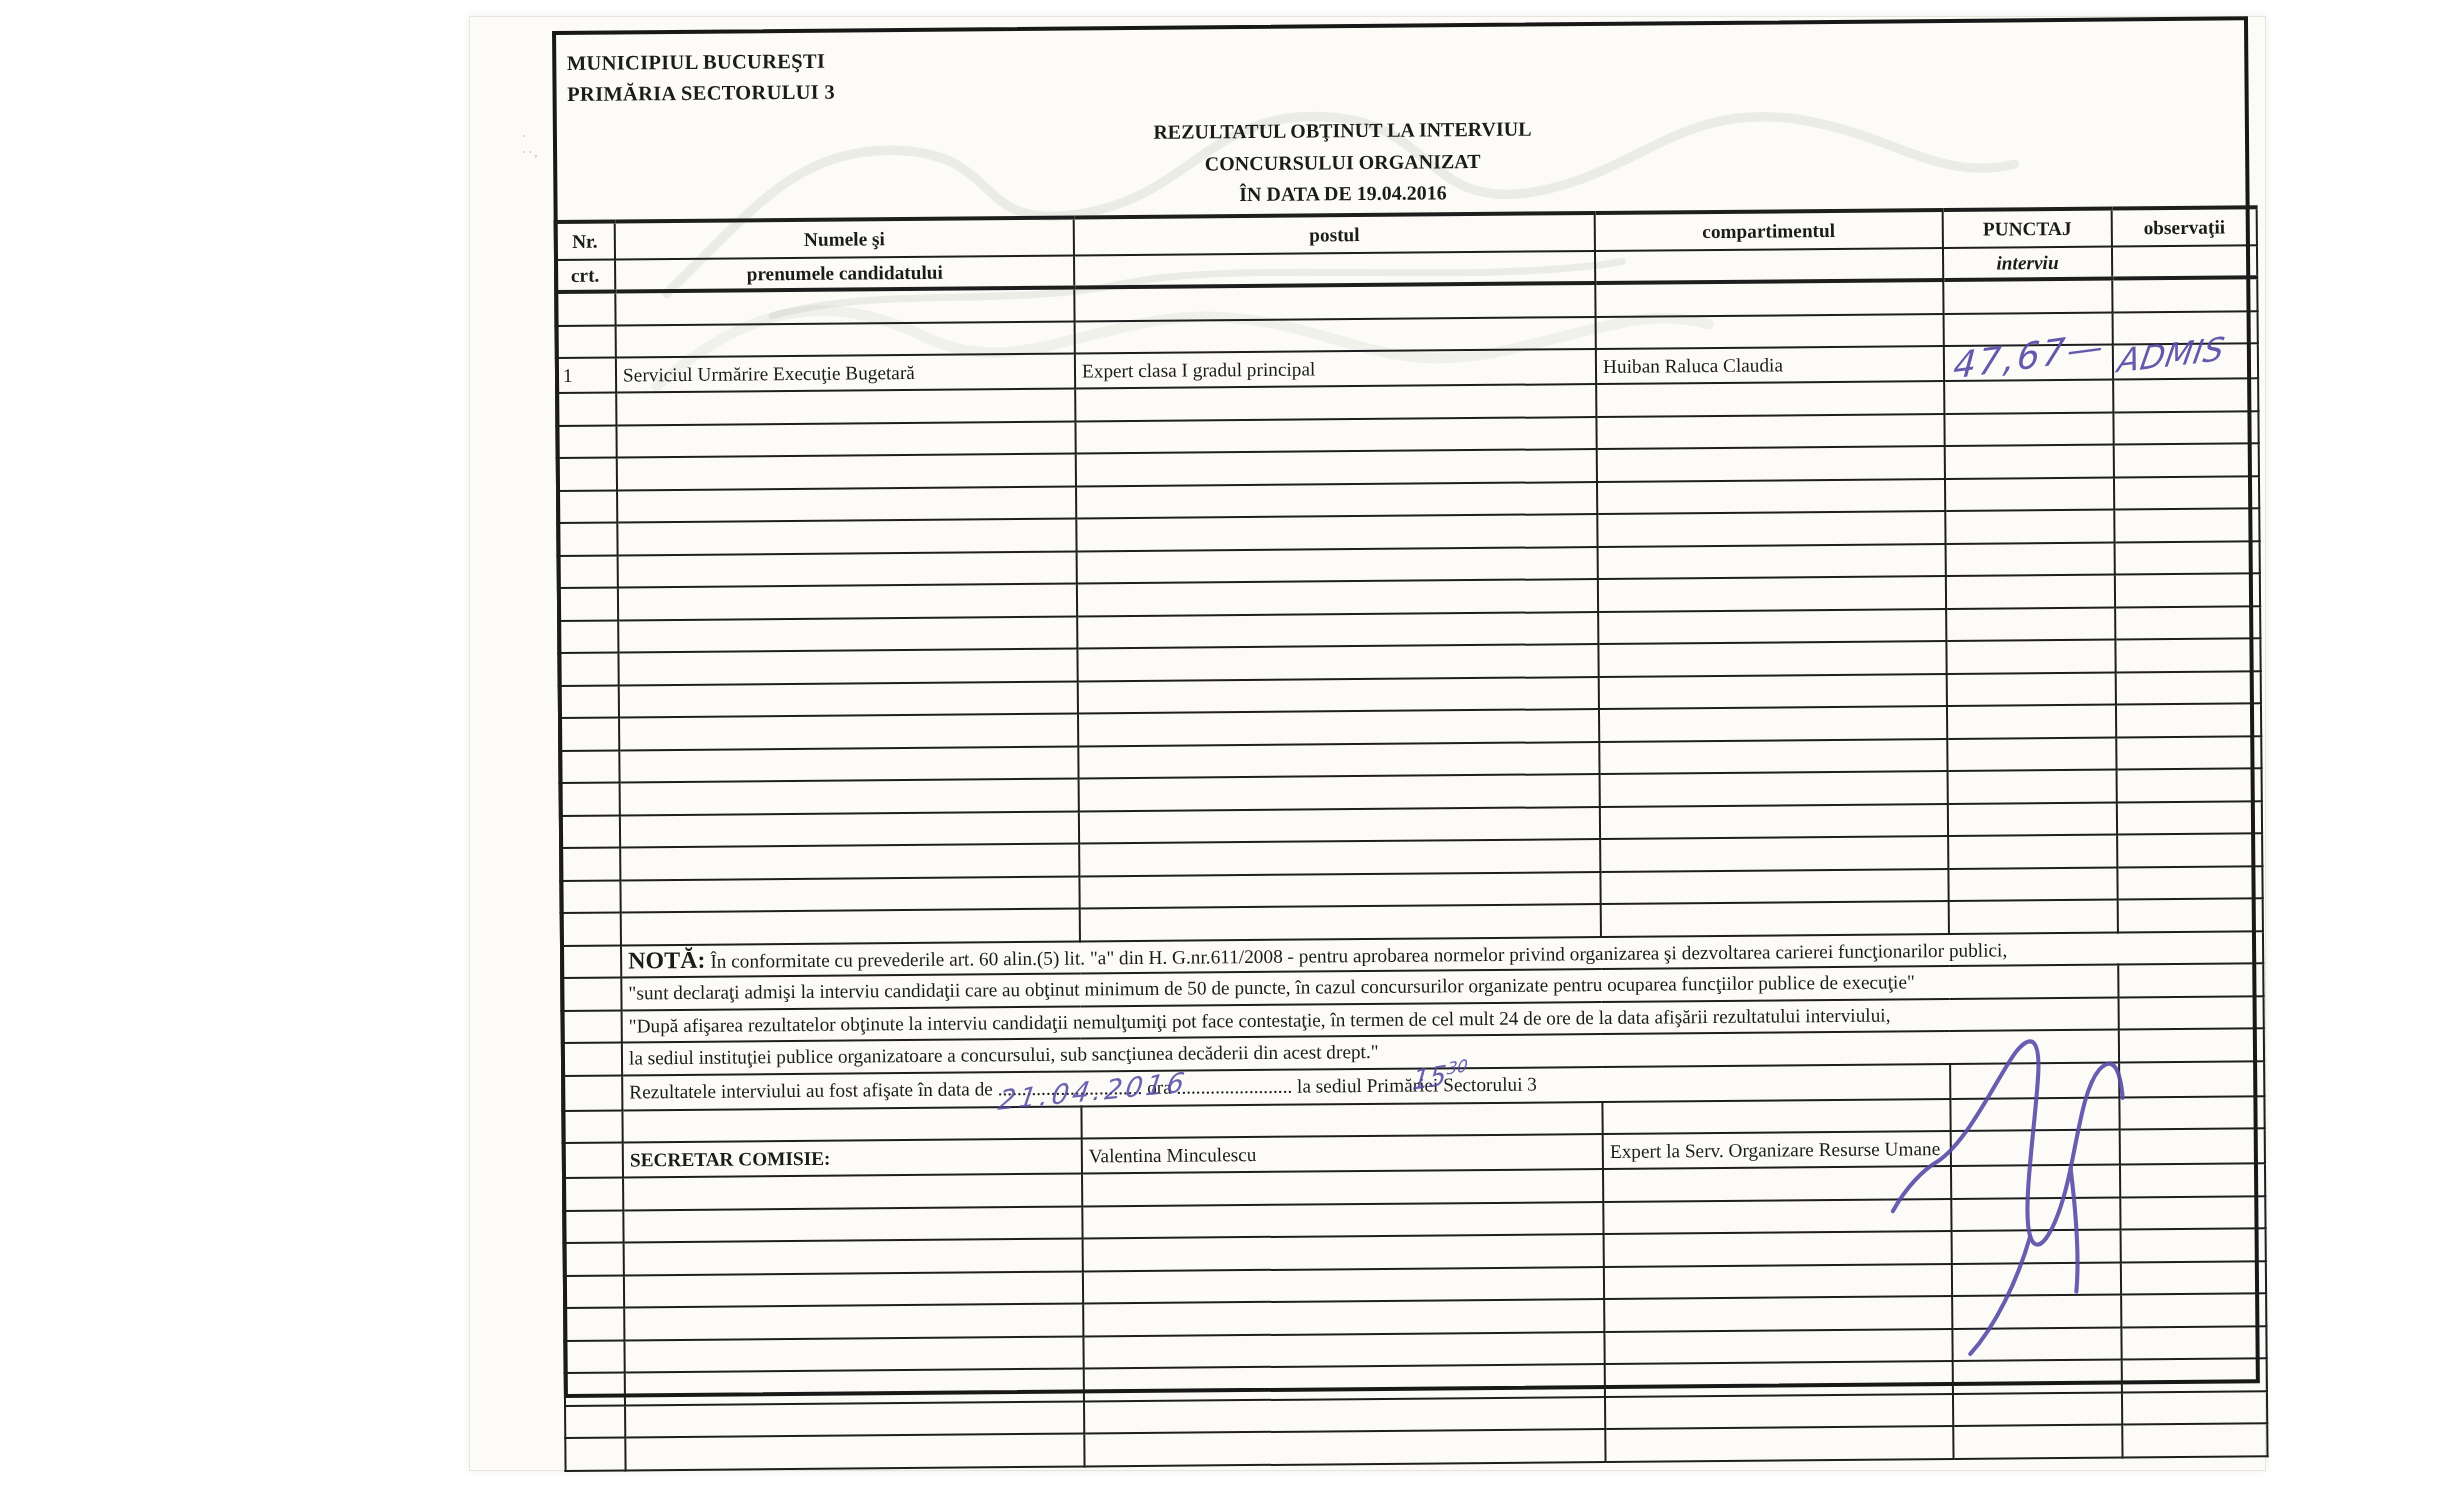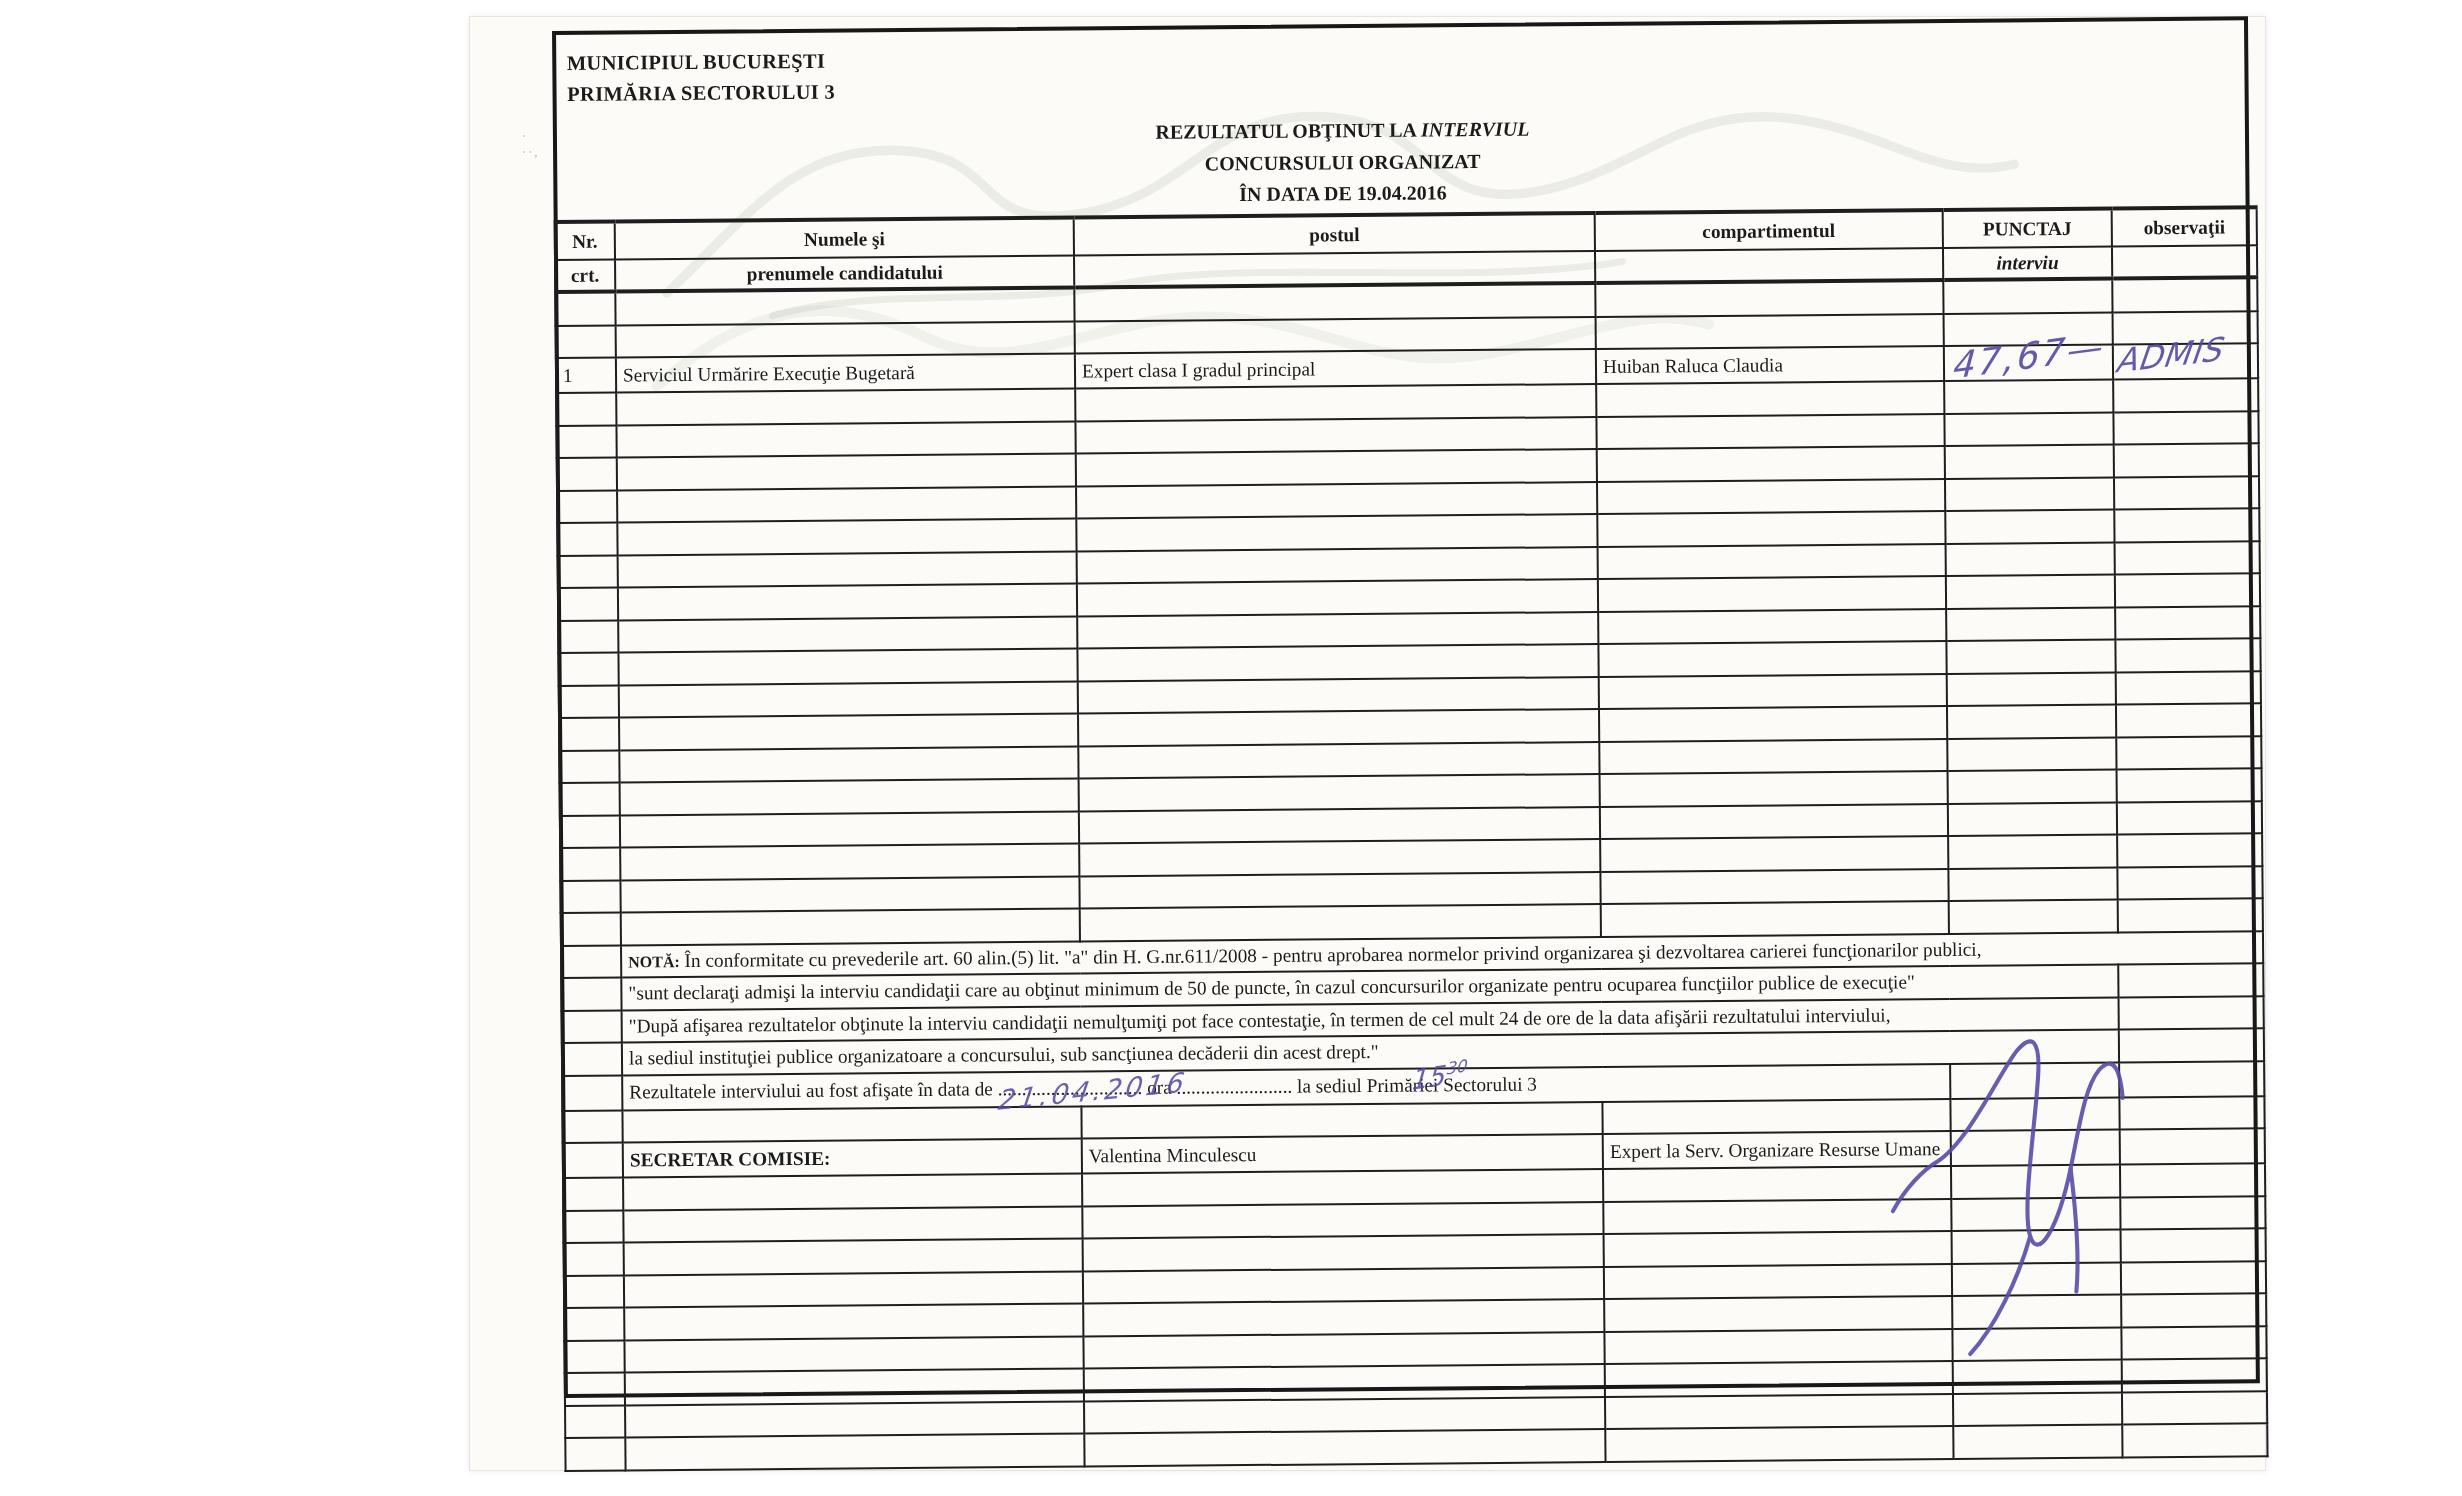--- a/index.html
+++ b/index.html
@@ -12,34 +12,34 @@
   .sheet{position:absolute;left:0;top:0;width:100%;height:100%;
          transform:rotate(-0.5deg);transform-origin:50% 40%;}
 
   .frame{position:absolute;left:87px;top:7px;width:1696px;height:1367px;
          border:4.1px solid #181818;box-sizing:border-box;}
 
   .letterhead{position:absolute;left:10.6px;top:13px;font-weight:bold;
               font-size:20.5px;line-height:1.5;letter-spacing:0.3px;white-space:nowrap;}
   .doc-title{position:absolute;left:35px;top:87px;width:1501px;text-align:center;
              font-weight:bold;font-size:20px;line-height:1.58;}
-  .doc-title .it{font-style:italic;}
+  .doc-title .it{}
 
   table.grid{position:absolute;left:-4.1px;top:185px;width:1704px;
              border-collapse:collapse;table-layout:fixed;}
   table.grid td{border:2.9px solid #1e1e1e;padding:0 5.9px;font-size:19.3px;
                 vertical-align:middle;overflow:visible;white-space:nowrap;
                 height:30.5px;}
   tr.hdr1 td{height:35px;font-weight:bold;text-align:center;border-top-width:4.7px;}
   tr.hdr2 td{height:29px;font-weight:bold;text-align:center;border-bottom-width:4.7px;}
   tr.data td{height:33px;}
   td.cleft{text-align:left;}
   .italic{font-style:italic;}
   .notecell{font-size:18.5px;}
-  .notecell b{font-size:16px;}
+  .notecell b{font-size:24px;}
   td.rel{position:relative;}
 
   .hand{font-family:"DejaVu Sans",sans-serif;font-style:italic;
         color:#584ca6;position:absolute;pointer-events:none;}
   .hand-score{font-size:36px;left:8.2px;top:-10.6px;transform:rotate(-7deg) skewX(-12deg);
               letter-spacing:2.3px;opacity:.92;}
   .hand-admis{font-size:32px;left:3.5px;top:-9.4px;transform:rotate(-6deg) skewX(-16deg);
               letter-spacing:0.6px;opacity:.92;}
   .hand-date{font-size:27px;left:375px;top:3.5px;transform:rotate(-5deg) skewX(-14deg);
              letter-spacing:3.5px;opacity:.88;}

